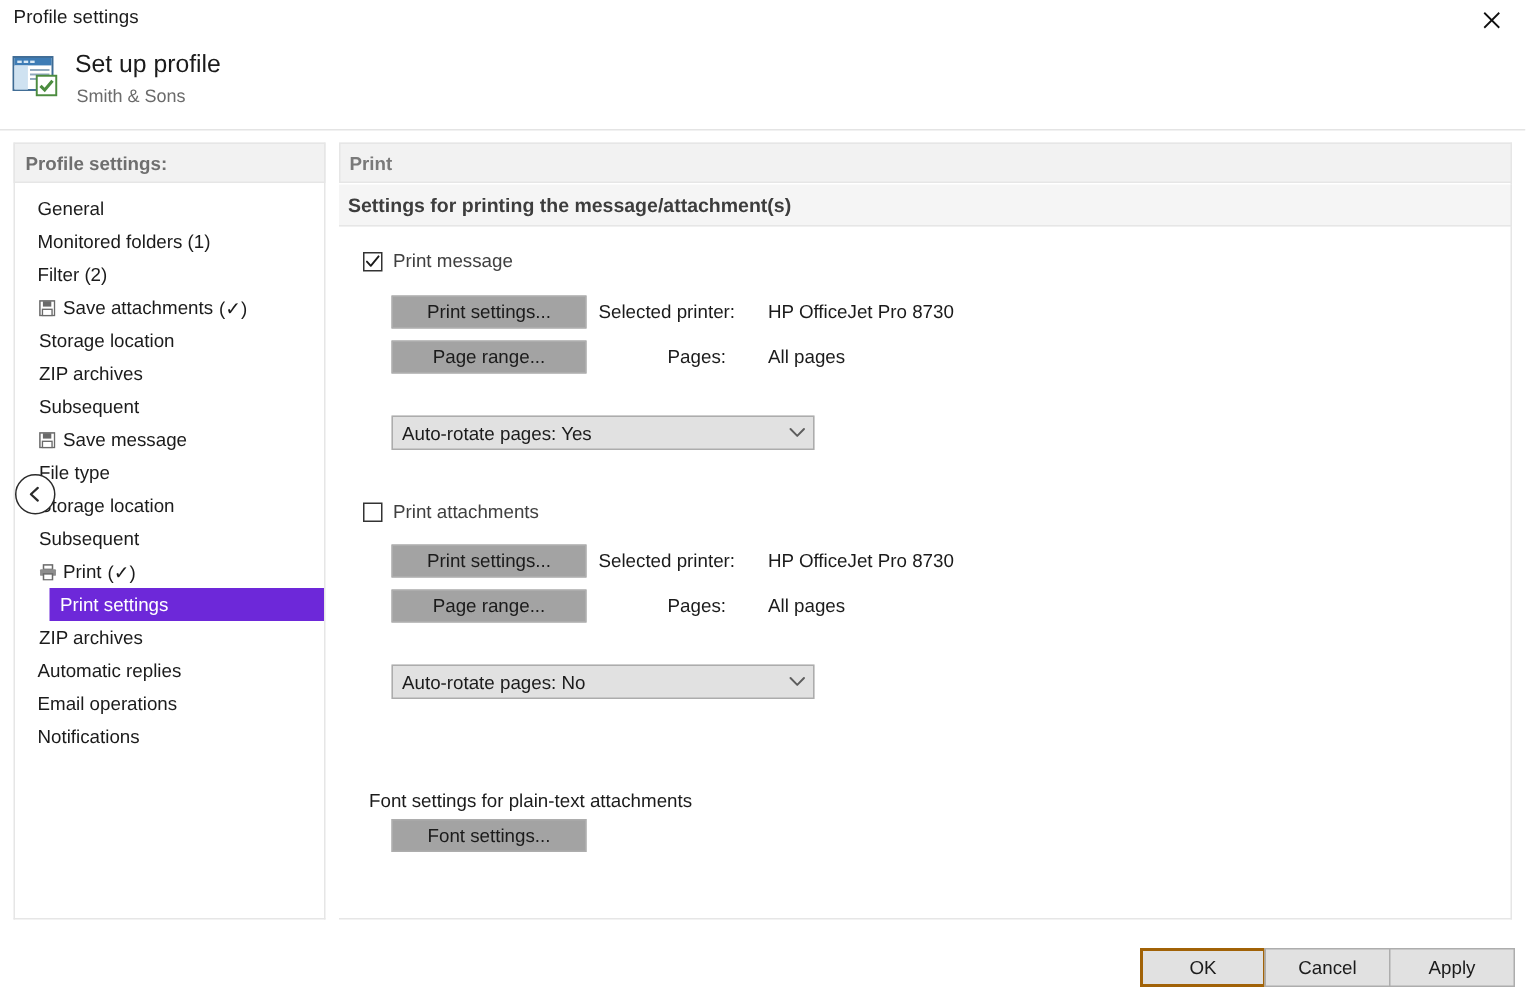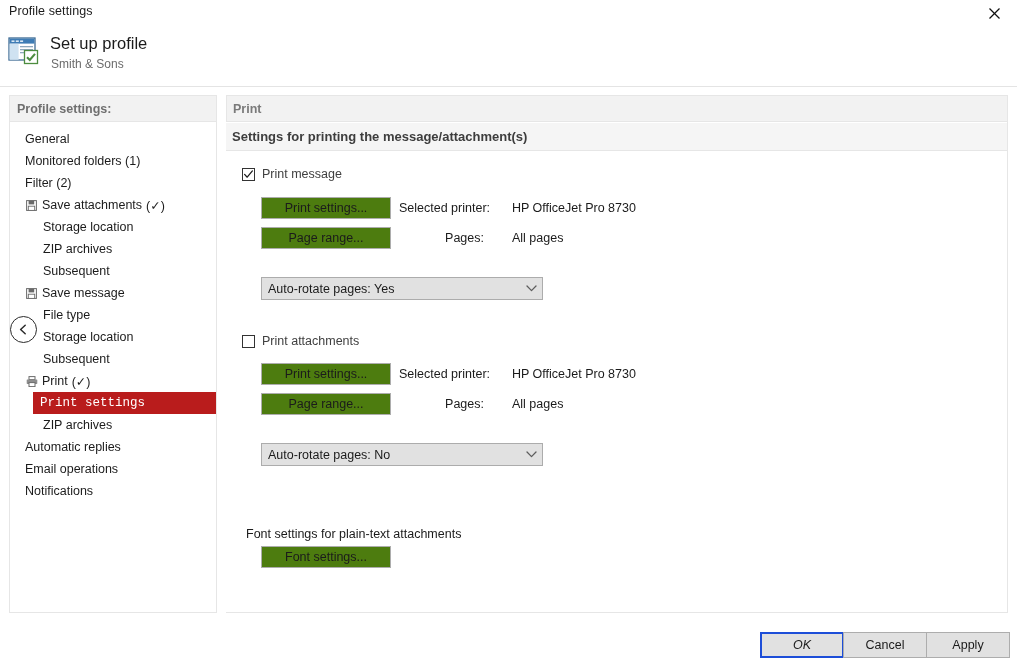--- a/index.html
+++ b/index.html
@@ -82,28 +82,27 @@
   }
   .nav-item {
     position: relative;
     height: 22px;
     display: flex; align-items: center;
     font-size: 12.5px; color: #1b1b1b;
     cursor: default;
     white-space: nowrap;
   }
   .nav-item.lvl1 { padding-left: 16px; }
-  .nav-item.lvl2 { padding-left: 34px; }
+  .nav-item.lvl2 { padding-left: 17px; }
   .nav-item.selected {
-    background: #b91c1c;
+    background: #6d28d9;
     color: #ffffff;
     margin-left: 24px;
     margin-right: 1px;
     padding-left: 7px;
-    font-family: Liberation Mono, monospace;
   }
   .nav-ic {
     display: inline-flex; align-items: center; justify-content: center;
     width: 13px; height: 13px; margin-right: 4px;
     flex: 0 0 auto;
   }
   .nav-ic svg { display: block; }
   .nav-suffix { margin-left: 4px; }
 
   .collapse-btn {
@@ -160,21 +159,21 @@
     border: 1px solid #333333;
     background: #ffffff;
     margin-right: 7px;
     display: flex; align-items: center; justify-content: center;
     flex: 0 0 auto;
   }
 
   .btn {
     position: absolute;
     width: 130px; height: 22px;
-    background: #4d7c0f;
+    background: #a3a3a3;
     border: 1px solid #adadad;
     font-size: 12.5px; color: #1b1b1b;
     font-family: "Liberation Sans", sans-serif;
     display: flex; align-items: center; justify-content: center;
     cursor: default;
     padding: 0;
   }
 
   .lbl {
     position: absolute;
@@ -202,22 +201,21 @@
     position: absolute;
     width: 84px; height: 26px;
     background: #e1e1e1;
     border: 1px solid #adadad;
     font-size: 12.5px; color: #1b1b1b;
     font-family: "Liberation Sans", sans-serif;
     display: flex; align-items: center; justify-content: center;
     cursor: default; padding: 0;
   }
   .footer-btn.default {
-    border: 2px solid #1d4ed8;
-    font-style: italic;
+    border: 2px solid #a16207;
   }
 </style>
 </head>
 <body>
 
 <div id="root">
 
   <div class="titlebar">
     <div class="caption">Profile settings</div>
     <div class="close-btn">

